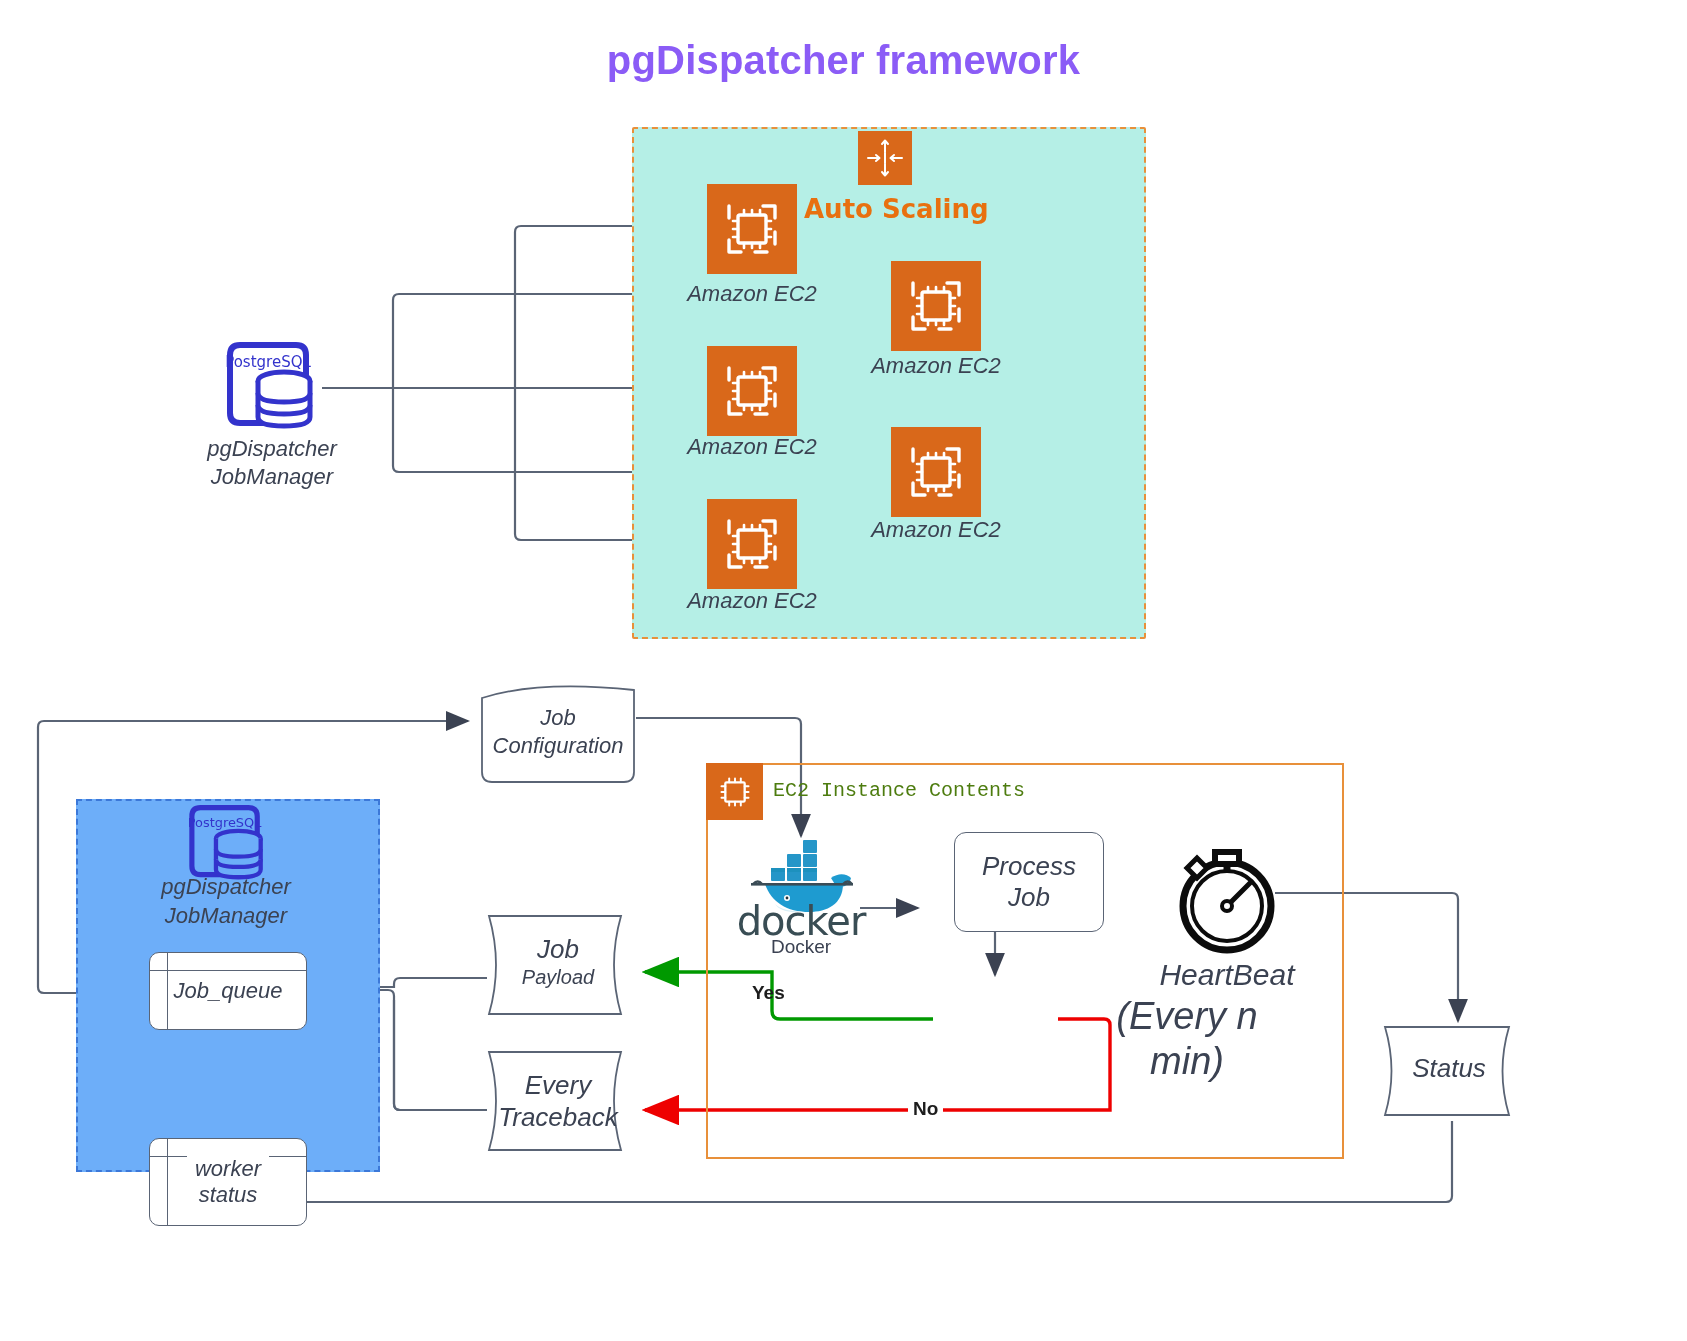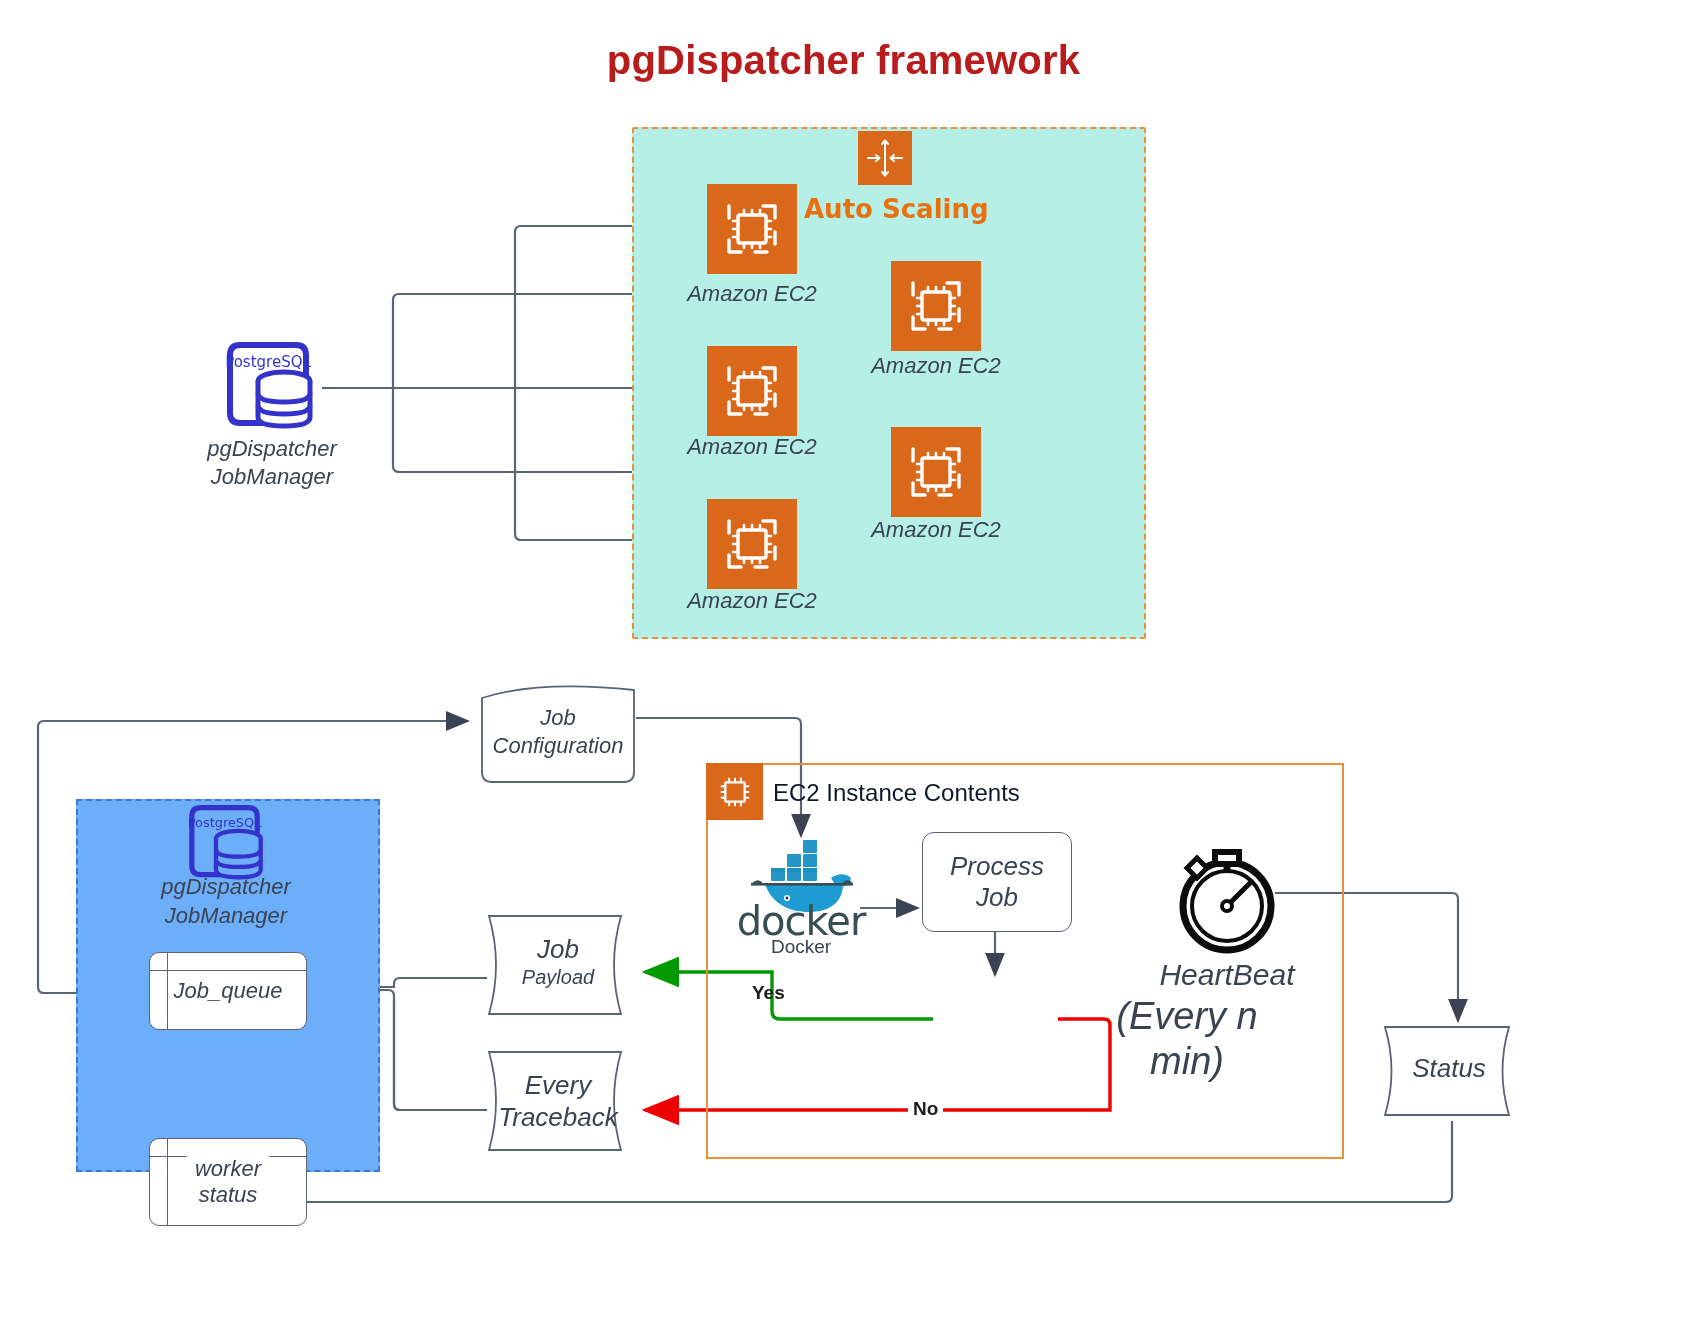--- a/index.html
+++ b/index.html
@@ -1,30 +1,30 @@
 <!DOCTYPE html>
 <html><head>
 <meta charset="utf-8">
 <title>pgDispatcher framework</title>
 <style>
   html,body{margin:0;padding:0;background:#ffffff;}
   body{font-family:"Liberation Sans", sans-serif;color:#2E3440;}
   #stage{position:relative;width:1687px;height:1341px;overflow:hidden;background:#fff;}
   #wires{position:absolute;left:0;top:0;width:1687px;height:1341px;pointer-events:none;}
   .abs{position:absolute;}
-  .ttl{font-size:40px;font-weight:bold;color:#b91c1c;letter-spacing:.2px;text-align:center;width:100%;top:38px;}
+  .ttl{font-size:40px;font-weight:bold;color:#8b5cf6;letter-spacing:.2px;text-align:center;width:100%;top:38px;}
   .lbl{font-size:22px;color:#3B4252;text-align:center;line-height:1.18;font-style:italic;}
   .lbl-sm{font-size:19px;color:#3B4252;text-align:center;line-height:1.2;}
   .as-title{color:#E8700F;font-weight:bold;font-size:26px;font-family:"DejaVu Sans",sans-serif;}
-  .ec2c-title{color:#0f172a;font-size:24px;font-family:Liberation Sans, sans-serif;}
+  .ec2c-title{color:#4d7c0f;font-size:20px;font-family:Liberation Mono, monospace;}
   .asg-box{background:#B5EFE6;border:2px dashed #E8903A;border-radius:2px;}
   .jm-box{background:#6DAEF9;border:2px dashed #3C78D8;}
   .ec2cont{border:2px solid #E8903A;background:transparent;}
   .ec2ico{background:#D9681A;display:flex;align-items:center;justify-content:center;}
-  .boxsh{background:#fff;border:1.6px solid #5A6475;border-radius:12px;display:flex;align-items:center;justify-content:center;}
+  .boxsh{background:#fff;border:1.6px solid #5A6475;border-radius:12px;display:flex;align-items:center;justify-content:center;margin-left:32px;}
   .flowlbl{font-size:19px;font-weight:bold;color:#1d1d1d;}
   svg{display:block;}
   .tbl{background:#fff;border:1.4px solid #5A6475;border-radius:10px;position:relative;display:flex;align-items:center;justify-content:center;}
   .tbl:before{content:"";position:absolute;left:17px;top:0;bottom:0;width:1.4px;background:#5A6475;}
   .tbl:after{content:"";position:absolute;left:0;right:0;top:17px;height:1.4px;background:#5A6475;}
   .tbl span{position:relative;z-index:2;background:#fff;padding:0 4px;}
 </style>
 </head>
 <body>
 

